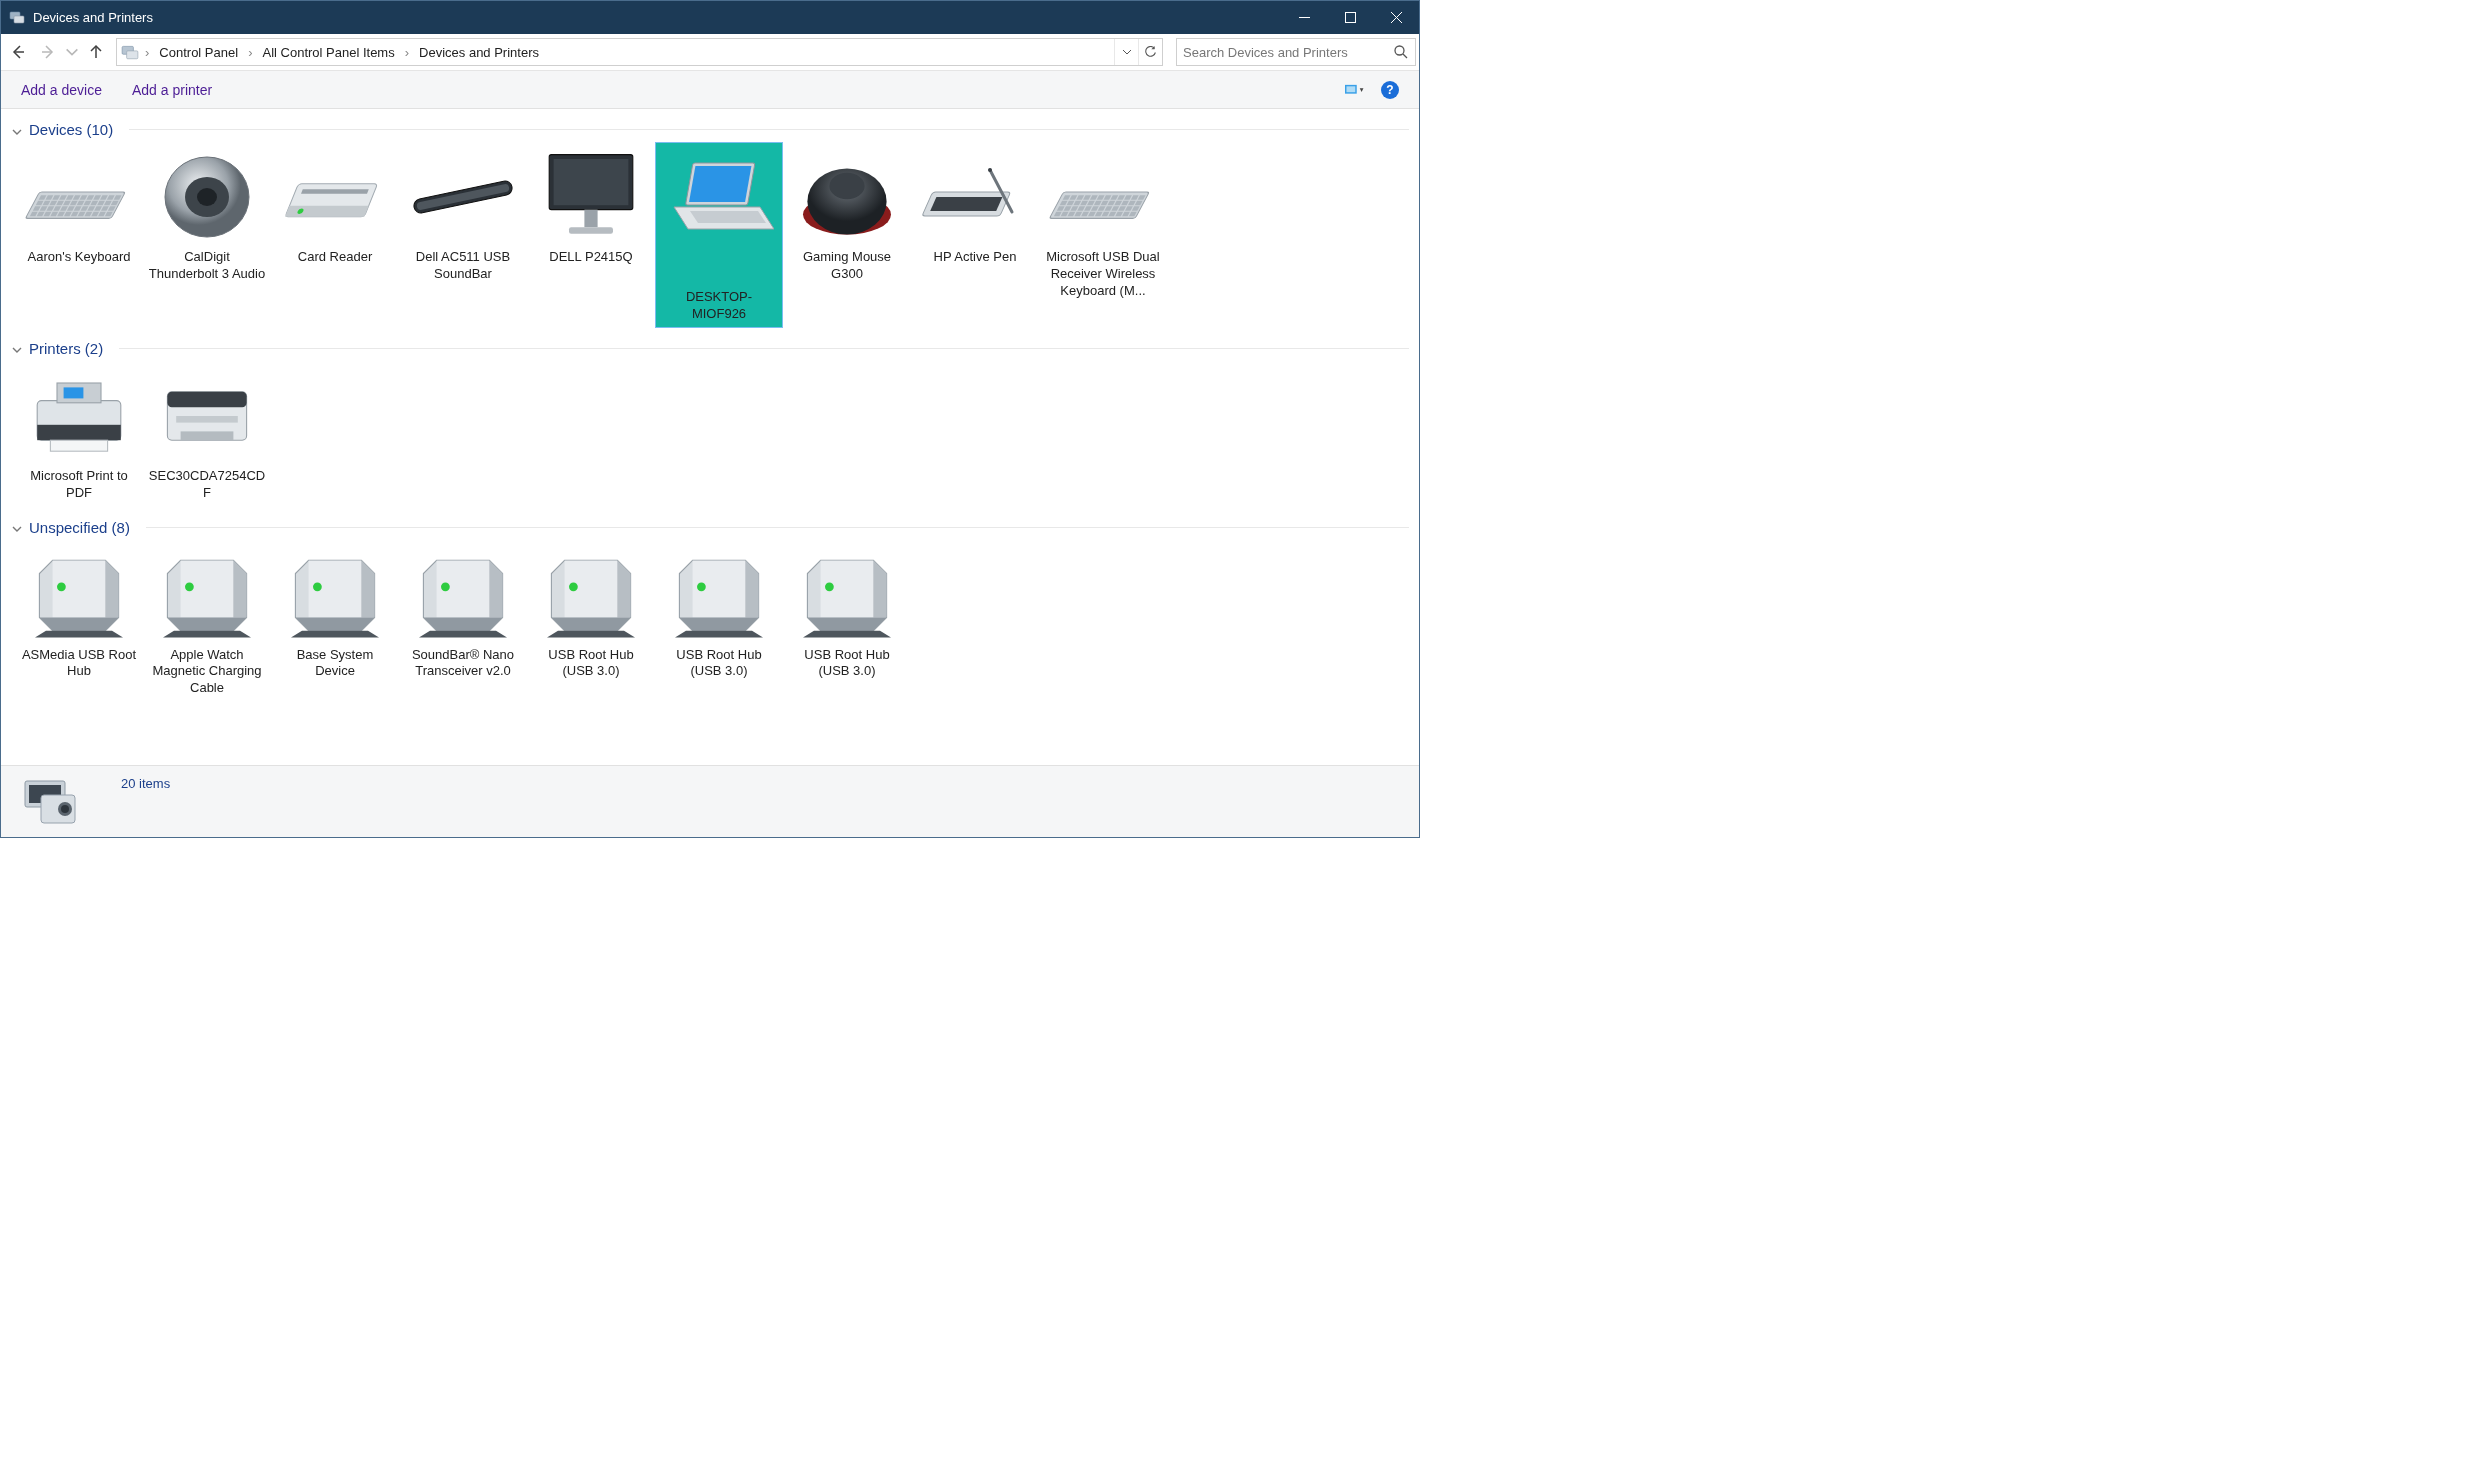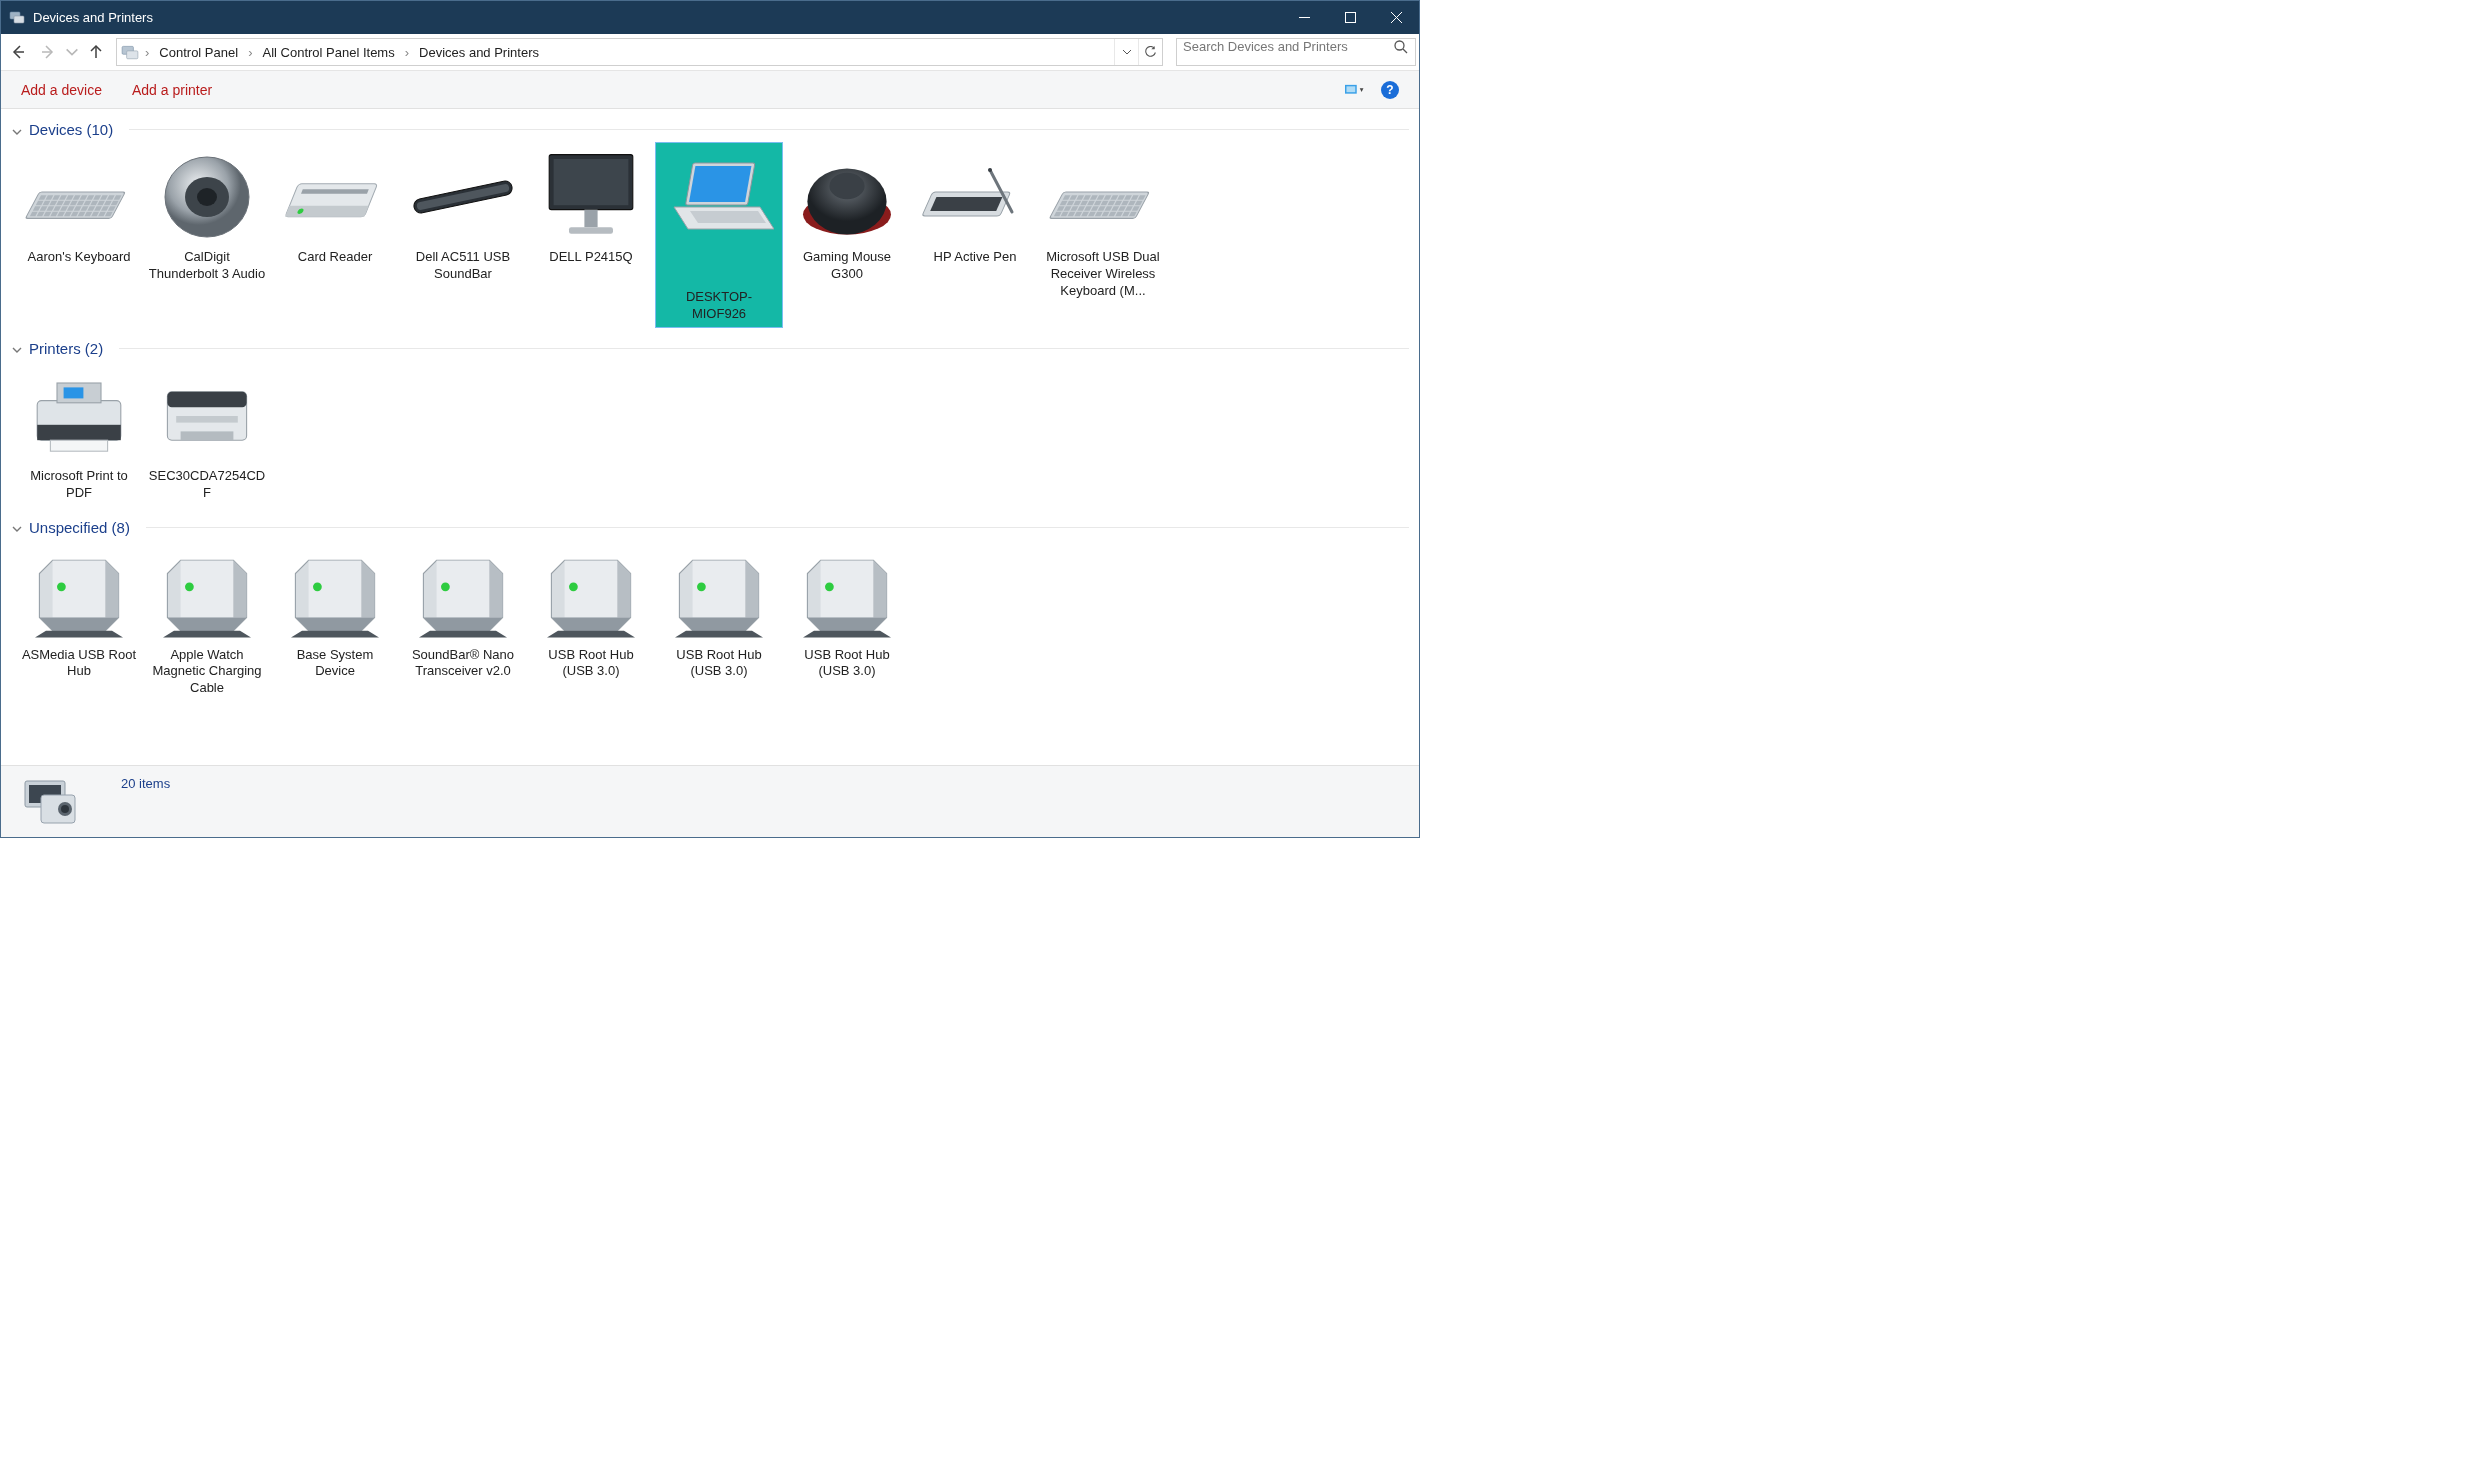--- a/index.html
+++ b/index.html
@@ -17,27 +17,27 @@
   .nav-arrow { width:28px; height:28px; display:flex; align-items:center; justify-content:center; border-radius:2px; }
   .nav-arrow svg { width:16px; height:16px; }
   .nav-arrow.disabled svg { stroke:#b8b8b8; }
   .nav-arrow.enabled svg { stroke:#404040; }
   .addr-box { flex:1; height:28px; border:1px solid #cfcfcf; display:flex; align-items:center; padding-left:4px; gap:4px; margin-left:4px; font-size:13px; color:#222;}
   .addr-icon { width:18px; height:18px; display:flex; align-items:center; justify-content:center;}
   .crumb { padding:0 4px; display:flex; align-items:center; height:100%; }
   .crumb-sep { color:#888; padding:0 2px;}
   .addr-ctrls { margin-left:auto; display:flex; align-items:center; height:100%; }
   .addr-btn { width:24px; height:100%; display:flex; align-items:center; justify-content:center; border-left:1px solid #e8e8e8;}
-  .search-box { width:240px; height:28px; border:1px solid #cfcfcf; margin-left:11px; display:flex; align-items:flex-start; padding:0 6px; }
+  .search-box { width:240px; height:28px; border:1px solid #cfcfcf; margin-left:11px; display:flex; align-items:center; padding:0 6px; }
   .search-box input { border:none; outline:none; flex:1; font-size:13px; color:#555;}
   .search-box input::placeholder { color:#777; }
   .search-box .s-icon { width:16px; height:16px; color:#555;}
   
   .toolbar { height:38px; background:#f5f6f7; border-bottom:1px solid #e1e1e1; display:flex; align-items:center; padding:0 20px; gap:30px; }
-  .toolbar .tb-link { font-size:14px; color:#b91c1c; cursor:pointer;}
+  .toolbar .tb-link { font-size:14px; color:#4c1d95; cursor:pointer;}
   .toolbar-right { margin-left:auto; display:flex; align-items:center; gap:14px;}
   .view-icon { width:22px; height:16px; display:flex; align-items:center; justify-content:center; position:relative;}
   .help-icon { width:18px; height:18px; border-radius:50%; background:#1a6dd8; color:#fff; display:flex; align-items:center; justify-content:center; font-size:12px; font-weight:bold;}
   
   .content { flex:1; overflow:auto; padding:6px 10px 10px 10px; background:#fff;}
   .group-header { display:flex; align-items:center; gap:6px; margin:6px 0 2px 0; font-size:15px; color:#1b3f8b;}
   .group-header .chev { width:12px; height:12px; }
   .group-header .chev svg{ stroke:#777; }
   .group-line { flex:1; height:1px; background:#e8e8e8; margin-left:10px;}
   .items { display:flex; flex-wrap:wrap; gap:0px; padding:2px 0 6px 4px;}

